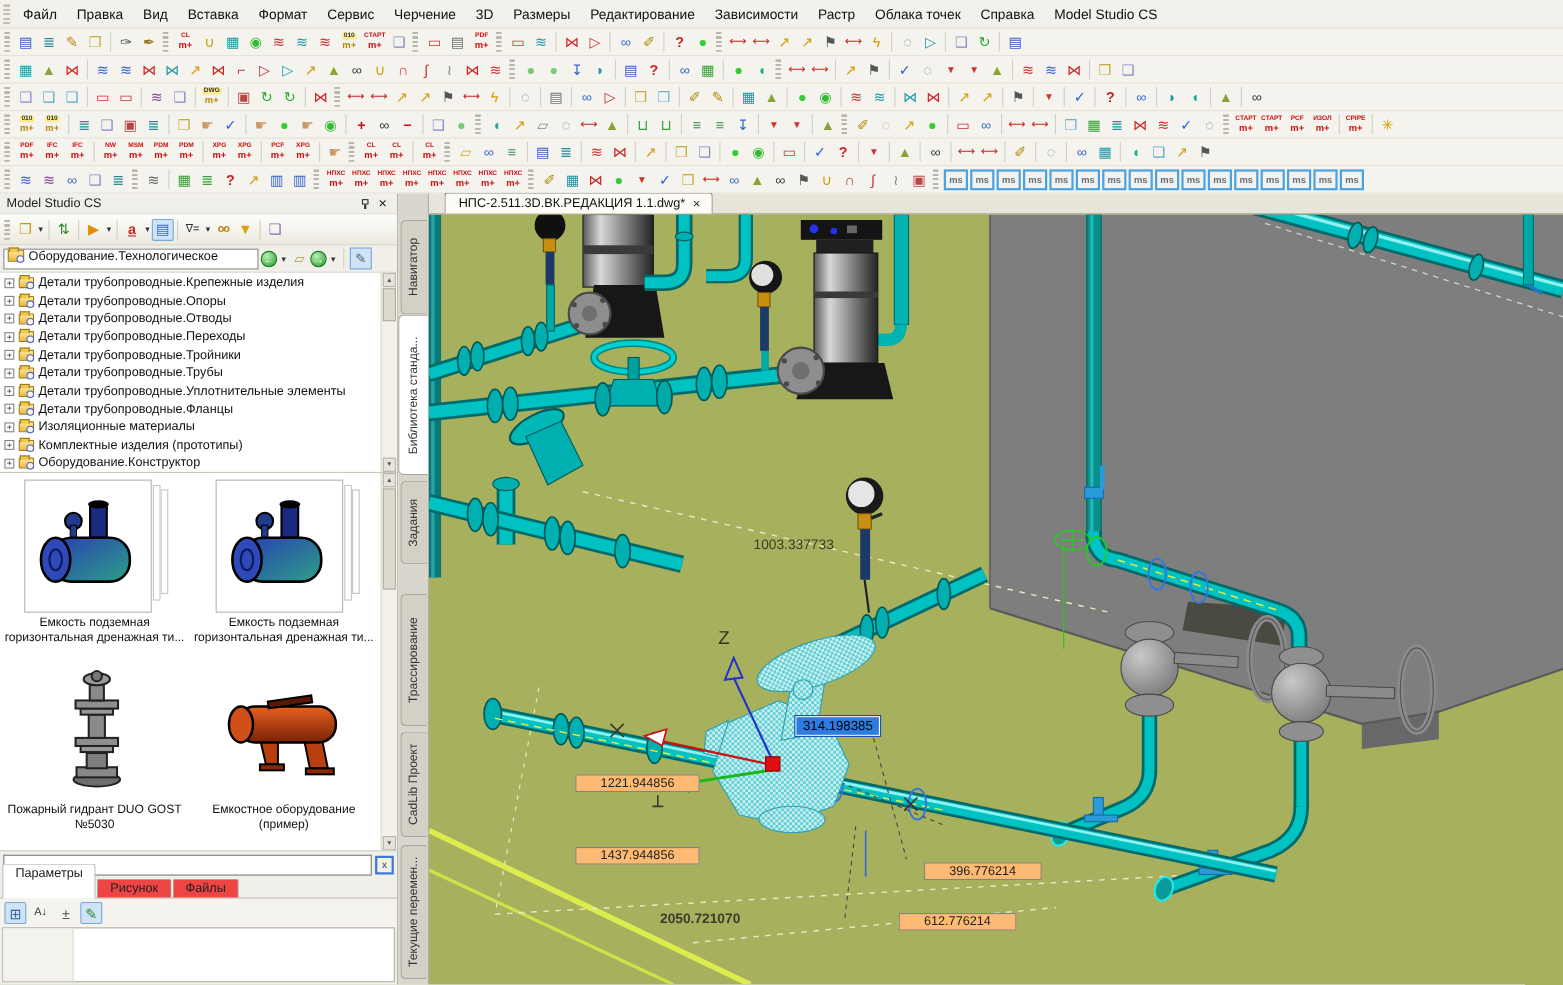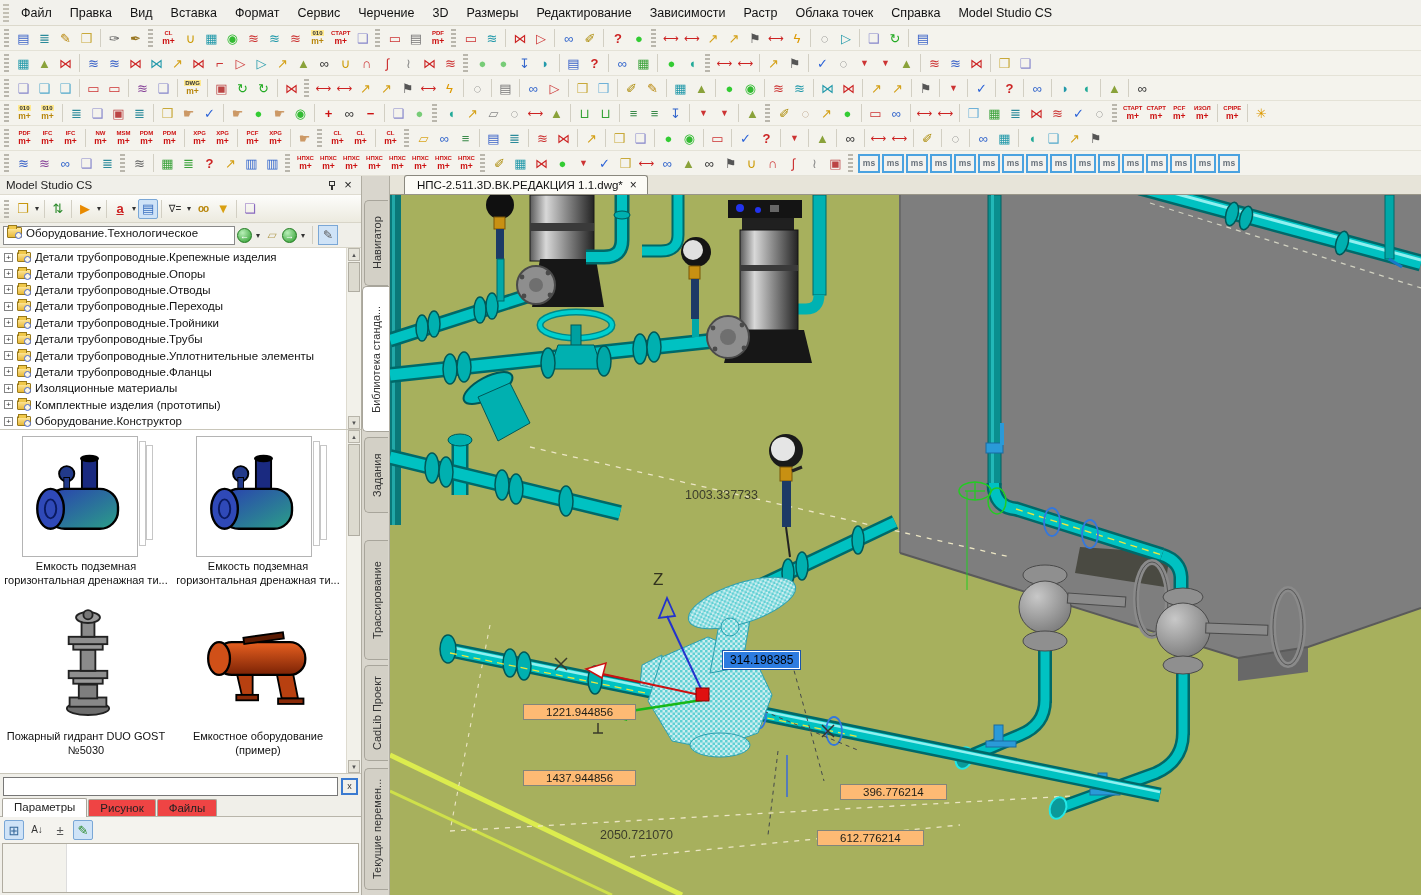--- a/index.html
+++ b/index.html
@@ -134,21 +134,21 @@
   #pal-search { height:24px; display:flex; align-items:center; gap:3px; padding:0 3px;
     background:#f0efe9; }
   #search-input { width:336px; height:19px; border:1px solid #777; background:#fff;
     font-size:11px; padding:0 3px; }
   #clear-btn { width:17px; height:17px; border:2px solid #3a7ad0; background:#f0efe9;
     font-size:9px; line-height:12px; text-align:center; color:#333; }
   #pal-tabs { height:19px; display:flex; align-items:flex-end; padding-left:2px; gap:1px;
     background:#f0efe9; border-bottom:1px solid #b8b5aa; }
   .ptab { padding:2px 11px 2px; font-size:11.5px; color:#222; background:#ef4444;
     border:1px solid #a8a59b; border-bottom:none; border-radius:2px 2px 0 0; }
-  .ptab.on { background:#fff; position:relative; top:1px; padding-bottom:4px; }
+  .ptab.on { background:#fff; position:relative; top:1px; padding-bottom:17px; }
   #pal-minibar { height:26px; display:flex; align-items:center; gap:3px; padding:0 4px;
     background:#f4f3ee; }
   #pal-minibar .ico { width:20px; height:20px; }
   .m-cat::before{content:"⊞";color:#336699}  .m-az::before{content:"A↓";font-size:10px;color:#333}
   .m-pm::before{content:"±";color:#555}      .m-ed::before{content:"✎";color:#2a8a2a}
   #pal-props { flex:1; background:#fff; border:1px solid #b0aca0; margin:0 2px 2px; display:flex; }
   #pal-props .col { width:64px; background:#f3f2ec; border-right:1px solid #ddd; }
 
   
   #sidestrip { width:28px; background:#d9d6cd; border-right:1px solid #b0ada2; position:relative; }
@@ -1149,21 +1149,21 @@
         <polygon points="277,403 269,423 285,421" fill="none" stroke="#2233cc" stroke-width="1.8"></polygon>
         <line x1="310" y1="500" x2="208" y2="478" stroke="#cc1111" stroke-width="2"></line>
         <polygon points="196,474 216,468 212,483" fill="#fff" stroke="#cc1111" stroke-width="1.5"></polygon>
         <line x1="312" y1="505" x2="234" y2="517" stroke="#18b818" stroke-width="2.5"></line>
         <polygon points="219,521 240,510 237,526" fill="#18b818"></polygon>
         <rect x="306" y="493" width="13" height="13" fill="#e01010" stroke="#8a0000"></rect>
       </svg>
 
       <div class="zlab" style="left:263px;top:375px;">Z</div>
       <div class="dimfree" style="left:295px;top:293px;">1003.337733</div>
-      <div class="dimfree" style="left:210px;top:633px;">2050.721070</div>
+      <div class="dimfree" style="left:210px;top:633px;font-weight:bold;">2050.721070</div>
       <div class="dimbox" style="left:133px;top:509px;">1221.944856</div>
       <div class="dimbox" style="left:133px;top:559px;margin-top:16px;">1437.944856</div>
       <div class="dimbox" style="left:450px;top:589px;">396.776214</div>
       <div class="dimbox" style="left:427px;top:635px;">612.776214</div>
       <div class="dyninput" style="left:333px;top:456px;">314.198385</div>
     </div>
   </div>
 </div>
 
 </body></html>

